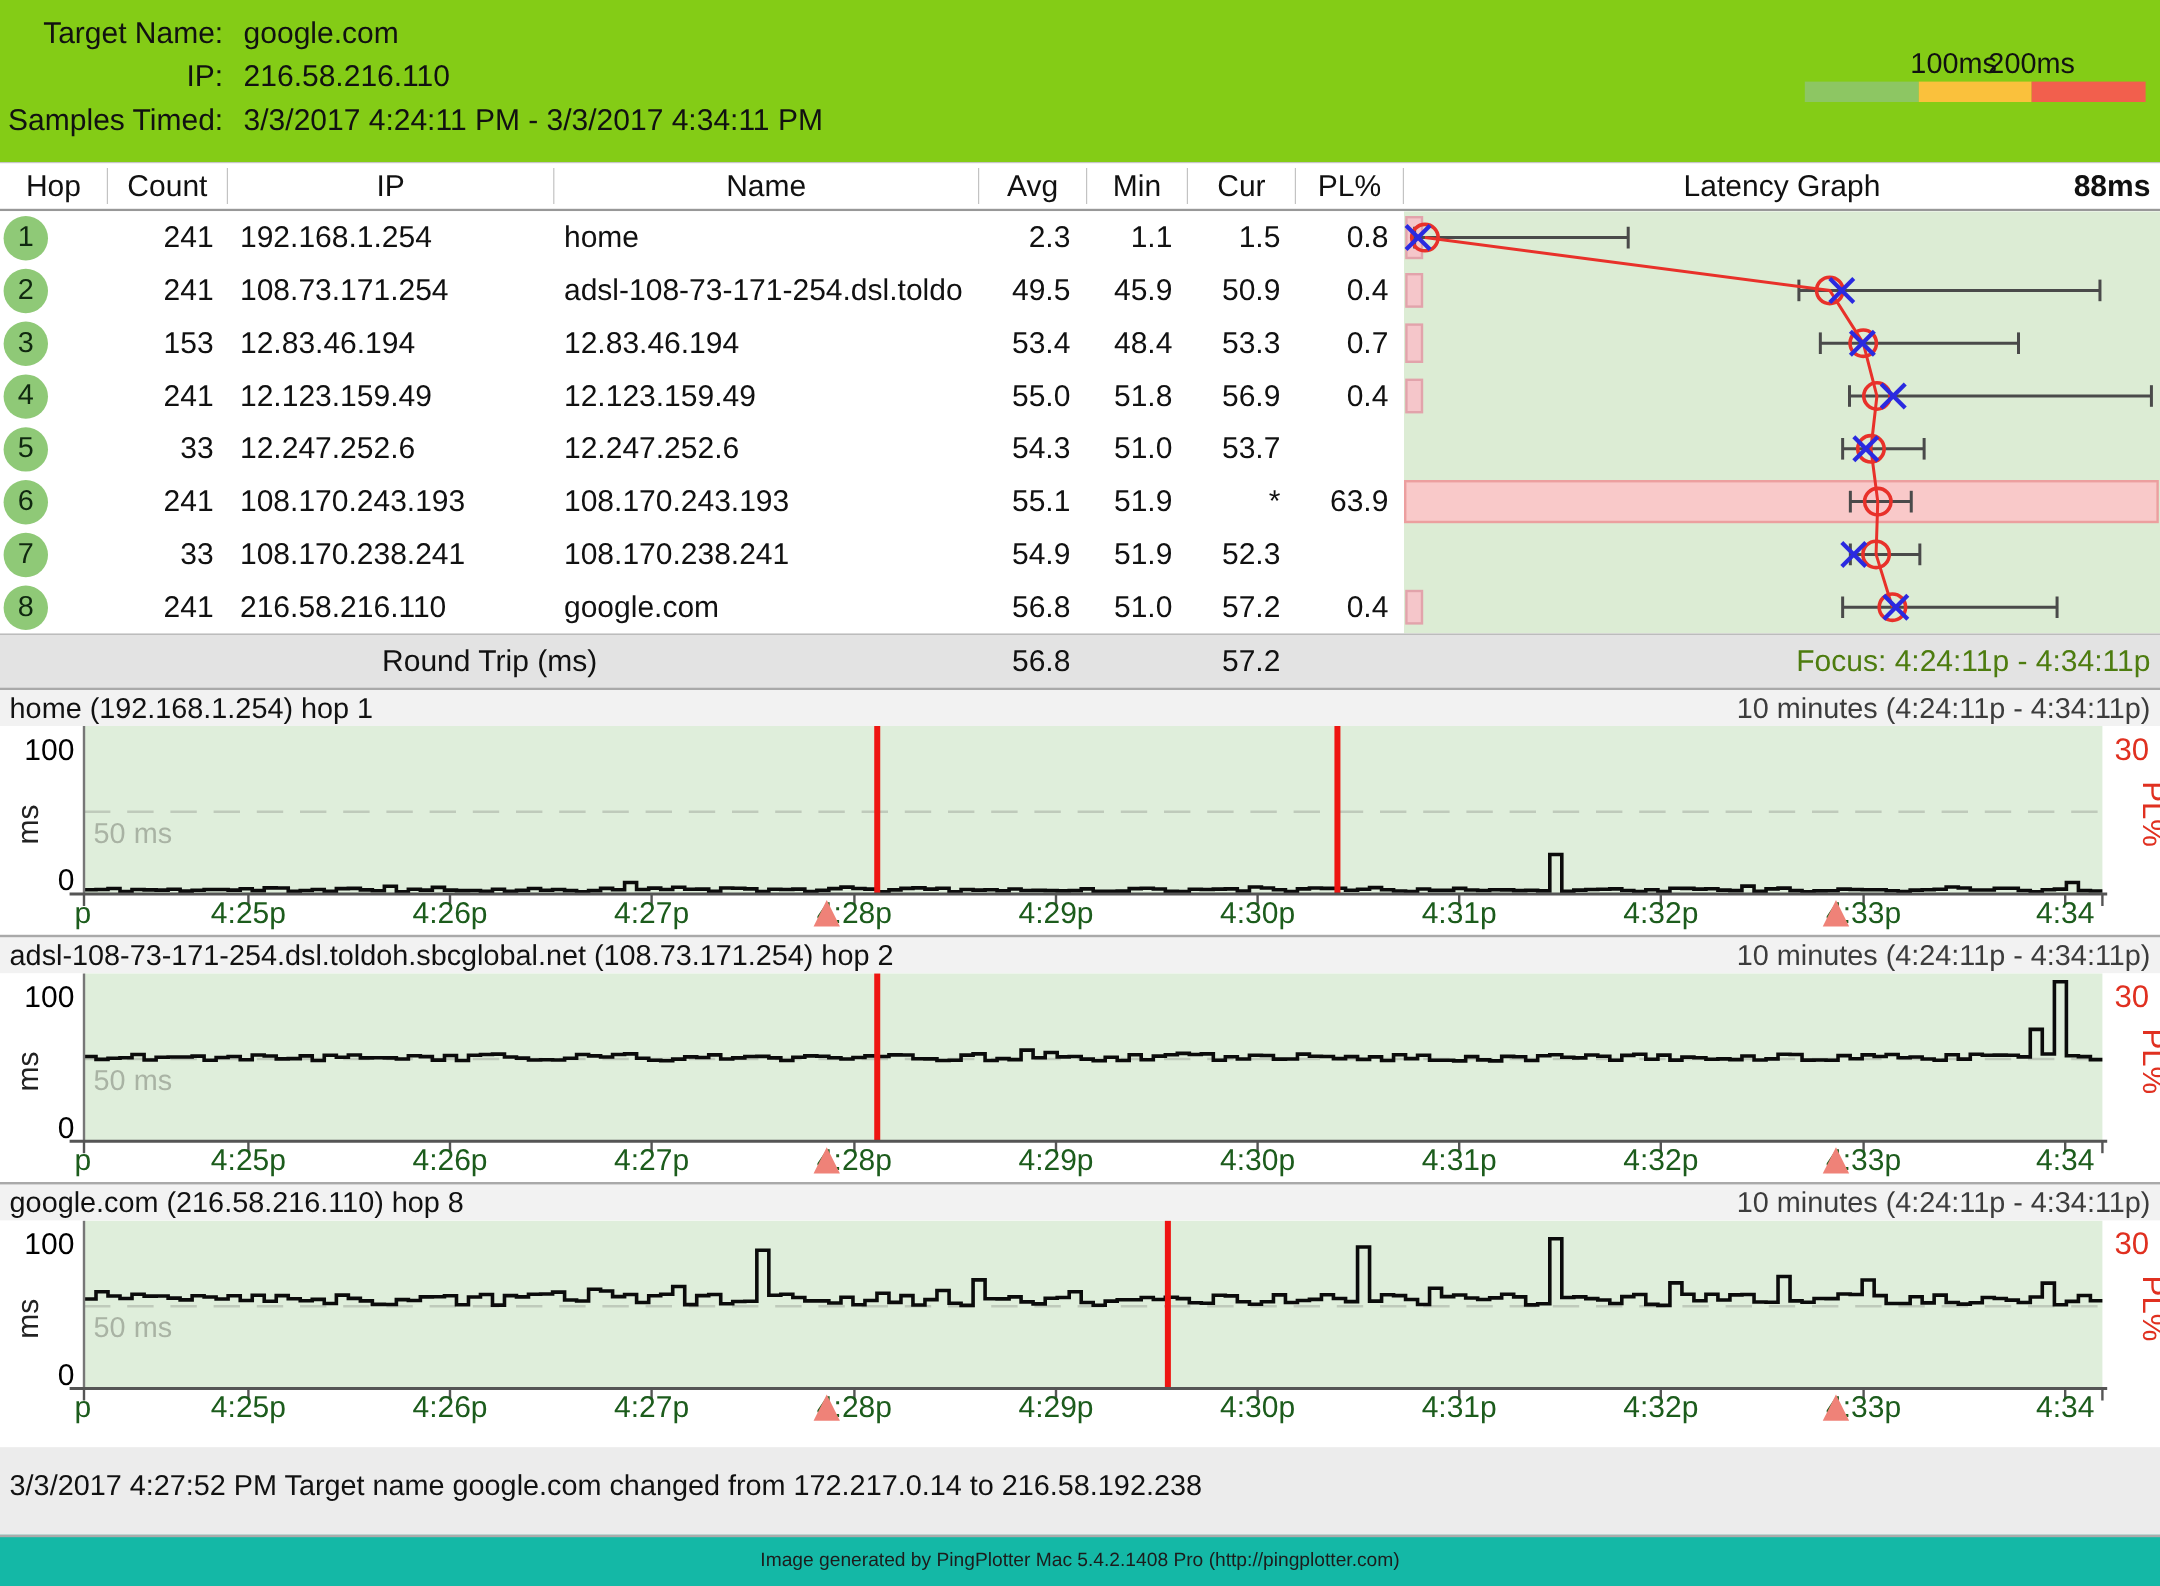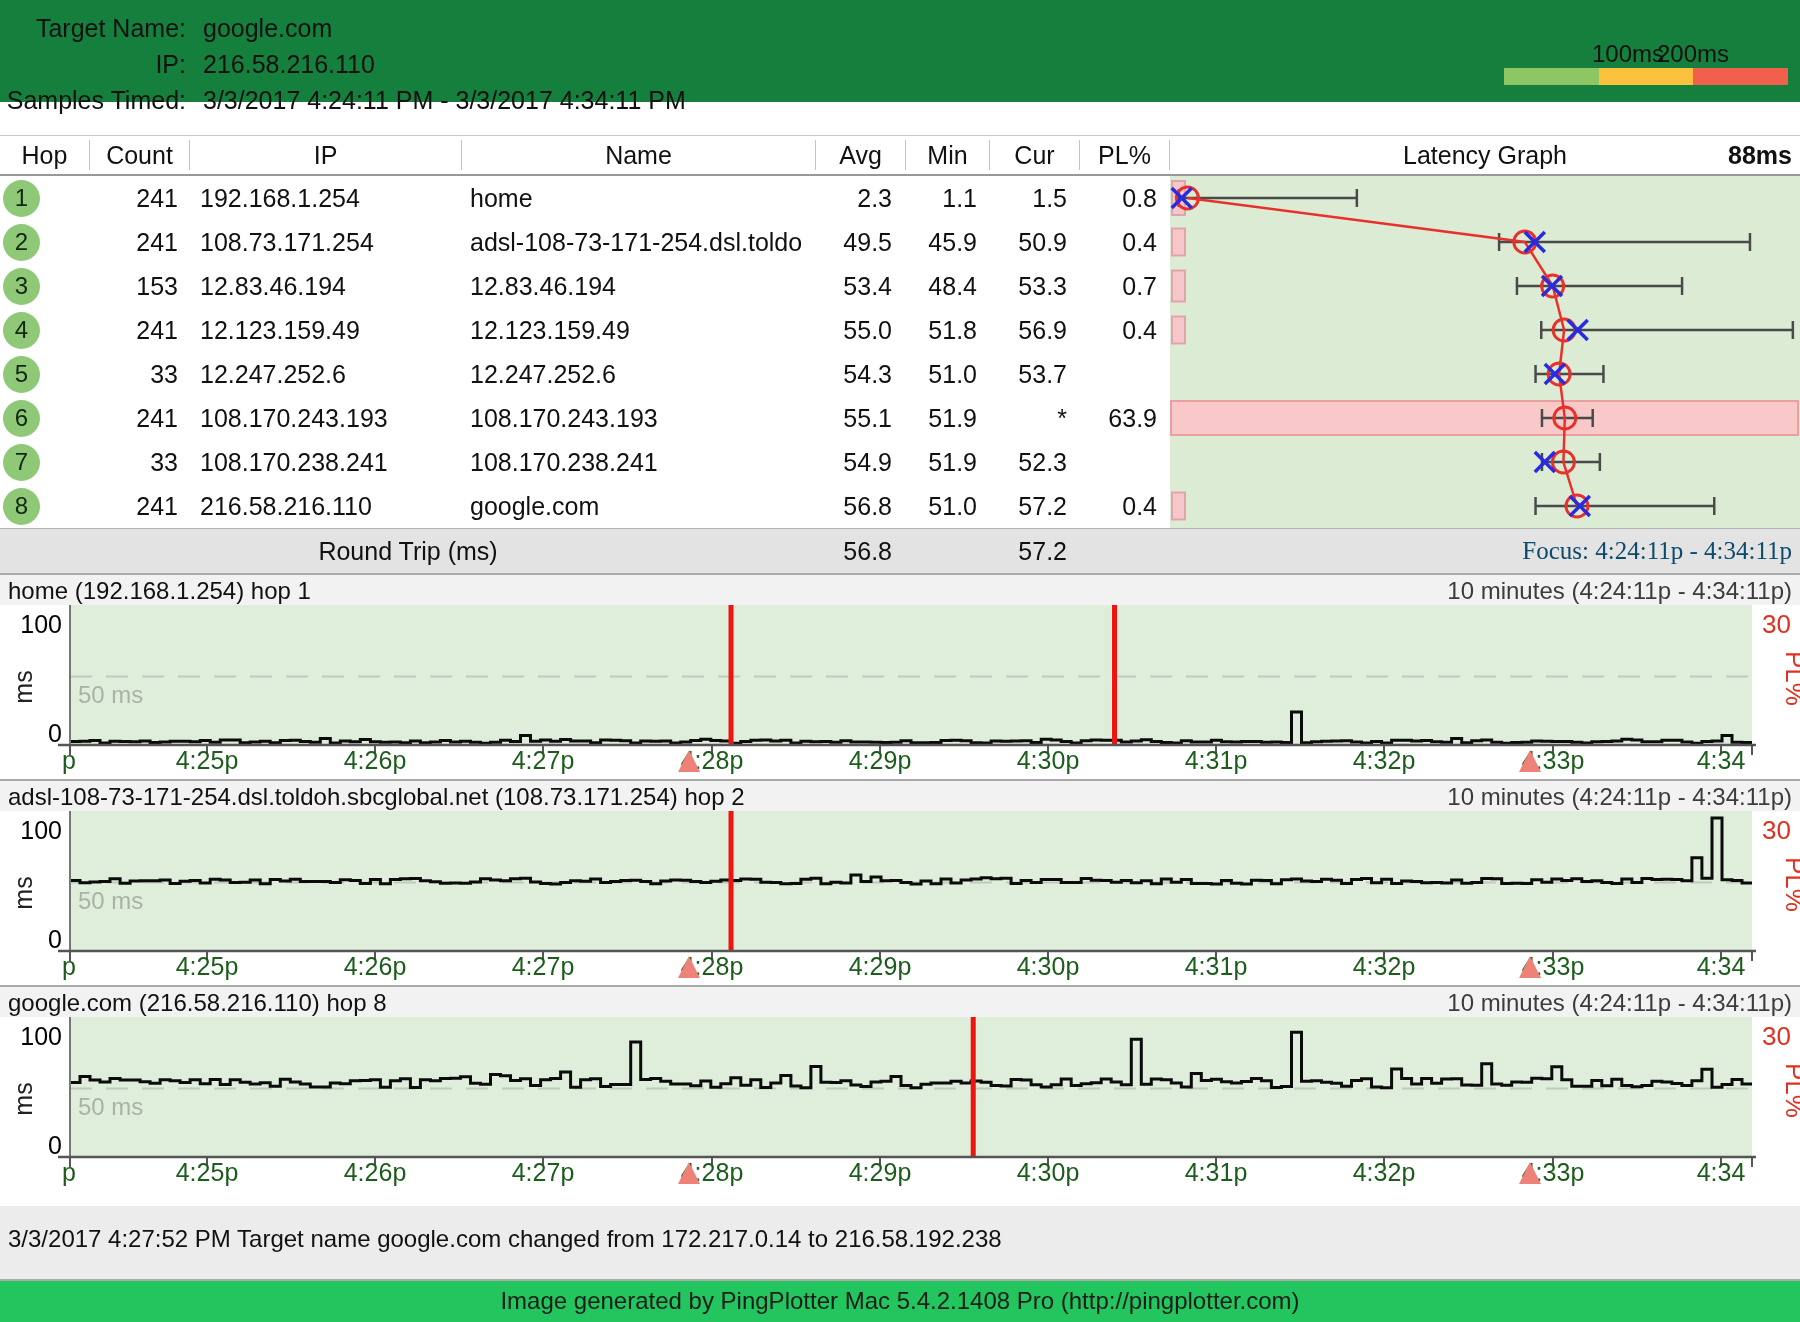--- a/index.html
+++ b/index.html
@@ -1,20 +1,20 @@
 <!DOCTYPE html>
 <html><head>
 <meta charset="utf-8">
 <style>
   html,body{margin:0;padding:0;}
   body{width:1800px;height:1322px;position:relative;overflow:hidden;background:#ffffff;
        font-family:"Liberation Sans","DejaVu Sans",sans-serif;color:#111;}
   .abs{position:absolute;}
   
-  .top-header{left:0;top:0;width:1800px;height:102px;background:#15803d;}
+  .top-header{left:0;top:0;width:1800px;height:135px;background:#84cc16;}
   .hrow{position:absolute;left:0;height:30px;line-height:30px;font-size:25px;white-space:nowrap;}
   .hlabel{display:inline-block;width:186px;text-align:right;}
   .hvalue{margin-left:17px;}
   .legend-label{position:absolute;top:40px;font-size:24px;transform:translateX(-50%);}
   .legend-bar{position:absolute;left:1504px;top:68px;width:284px;height:17px;display:flex;}
   .legend-bar span{flex:1;}
   
   .thead{left:0;top:135px;width:1800px;height:41px;display:flex;background:#ffffff;
          border-top:1px solid #c6c6c6;border-bottom:2px solid #989898;box-sizing:border-box;
          font-size:25px;align-items:center;}
@@ -38,32 +38,32 @@
   .t-cur{width:90px;text-align:right;padding-right:13px;}
   .t-pl{width:90px;text-align:right;padding-right:13px;}
   #latency-svg{position:absolute;left:1170px;top:0;}
   
   .rtrow{left:0;top:528px;width:1800px;height:45px;background:#e3e3e3;border-top:1px solid #b2b2b2;
          box-sizing:border-box;display:flex;align-items:center;font-size:25px;}
   .rt-label{width:816px;text-align:center;}
   .rt-avg{width:90px;text-align:right;padding-right:14px;box-sizing:border-box;}
   .rt-min{width:84px;}
   .rt-cur{width:90px;text-align:right;padding-right:13px;box-sizing:border-box;}
-  .rt-focus{flex:1;text-align:right;padding-right:8px;color:#0c4a6e;font-family:Liberation Serif, serif;}
+  .rt-focus{flex:1;text-align:right;padding-right:8px;color:#4d7c0f;}
   
   .gblock{left:0;width:1800px;height:206px;}
   .gtitle{height:32px;line-height:32px;background:#f2f2f2;font-size:24px;padding-left:8px;
           position:relative;border-top:2px solid #a9a9a9;box-sizing:border-box;}
   .grange{position:absolute;right:8px;top:0;color:#3c3c3c;}
   svg text{font-family:"Liberation Sans","DejaVu Sans",sans-serif;}
   
   .logs{left:0;top:1191px;width:1800px;height:88px;background:#ececec;font-size:24px;margin-top:15px;}
   .logline{padding-left:8px;height:42px;line-height:46px;white-space:nowrap;}
-  .footer{left:0;top:1279px;width:1800px;height:43px;background:#22c55e;border-top:2px solid #ababab;
-          box-sizing:border-box;text-align:center;font-size:24px;line-height:40px;color:#1c1c1c;}
+  .footer{left:0;top:1279px;width:1800px;height:43px;background:#14b8a6;border-top:2px solid #ababab;
+          box-sizing:border-box;text-align:center;font-size:16px;line-height:40px;color:#1c1c1c;}
 </style>
 </head>
 <body>
 
 <div class="abs top-header">
   <div class="hrow" style="top:13px;">
     <span class="hlabel">Target Name:</span><span class="hvalue">google.com</span>
   </div>
   <div class="hrow" style="top:49px;">
     <span class="hlabel">IP:</span><span class="hvalue">216.58.216.110</span>

